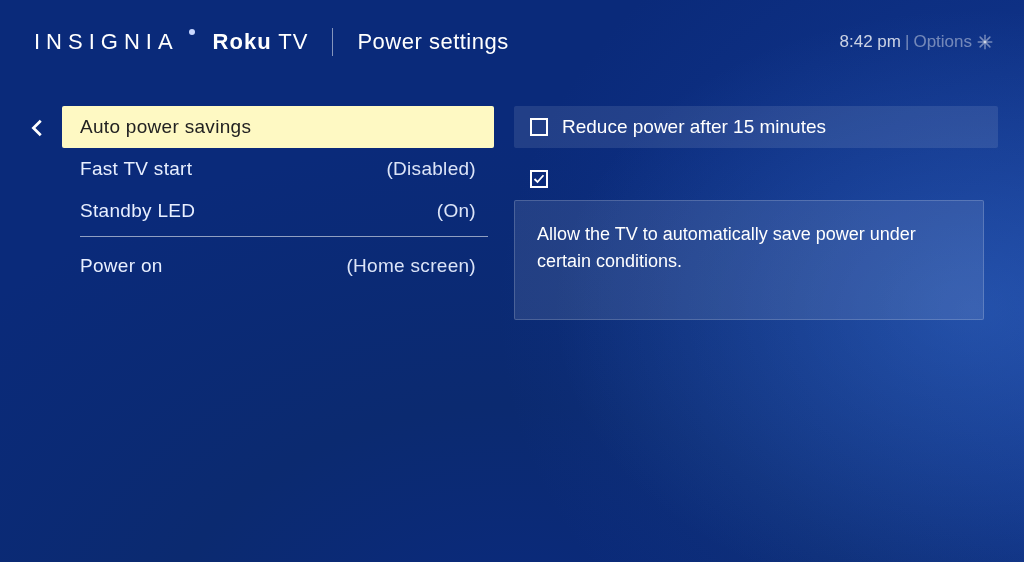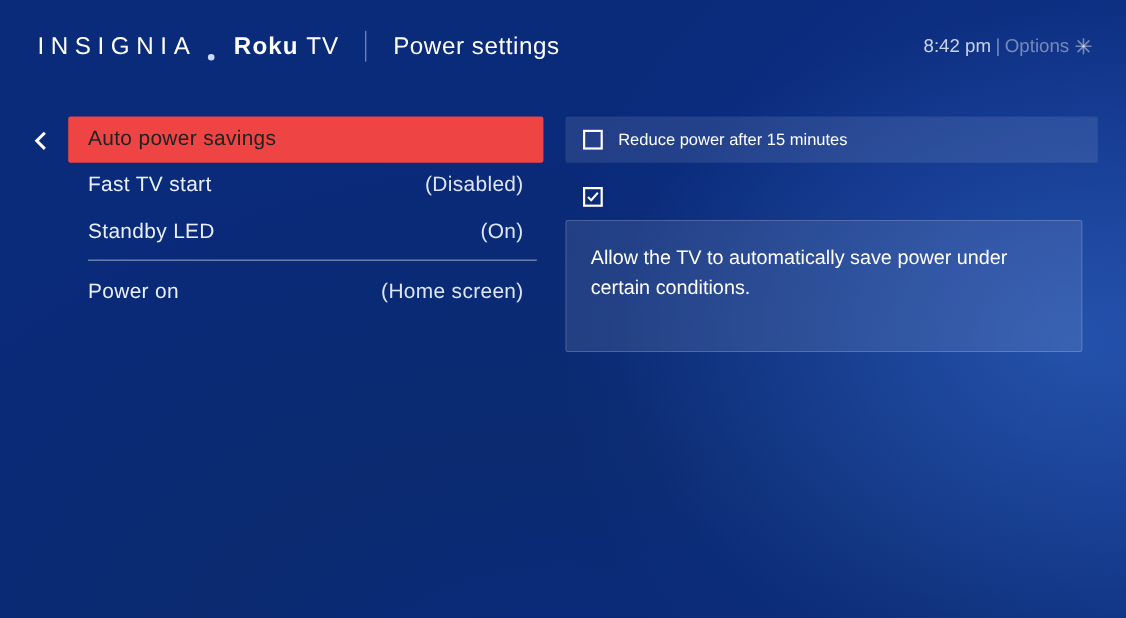--- a/index.html
+++ b/index.html
@@ -17,21 +17,21 @@
 
   
   .header {
     display: flex;
     align-items: center;
     padding: 28px 30px 0 34px;
     gap: 14px;
   }
   .brand {
     display: flex;
-    align-items: flex-end;
+    align-items: flex-start;
     gap: 10px;
     letter-spacing: 6px;
     font-size: 22px;
     font-weight: 300;
   }
   .brand-insignia { color: #ffffff; }
   .brand-dot { width:6px; height:6px; border-radius:50%; background:#c9d8ff; display:inline-block; letter-spacing:0;}
   .brand-roku { letter-spacing: 1px; font-weight: 400; margin-left:-4px;}
   .brand-roku .roku { font-weight:700;margin-left:12px; }
   .brand-roku .tv { font-weight:400; }
@@ -77,38 +77,38 @@
     display:flex;
     align-items:center;
     justify-content:space-between;
     height: 42px;
     padding: 0 18px 0 18px;
     font-size: 19px;
     letter-spacing:.3px;
     color:#e8efff;
   }
   .menu-item.selected {
-    background:#ef4444;
+    background:#fef9c3;
     color:#222;
     border-radius:2px;
   }
   .menu-item .value { opacity:.95; }
   .menu-sep {
     height:1px;
     background:rgba(255,255,255,.55);
     margin: 4px 6px 8px 18px;
   }
 
   
   .opts { display:flex; flex-direction:column; gap:10px; }
   .opt {
     display:flex; align-items:center; gap:14px;
     height:42px;
     padding: 0 16px;
-    font-size:15px;
+    font-size:19px;
     border-radius:2px;
   }
   .opt.selected { background: rgba(255,255,255,0.10); }
   .cb {
     width:18px; height:18px; border:2px solid #fff; display:inline-flex;
     align-items:center; justify-content:center; flex:0 0 18px;
   }
   .cb svg { display:none; }
   .cb.checked svg { display:block; }
 

